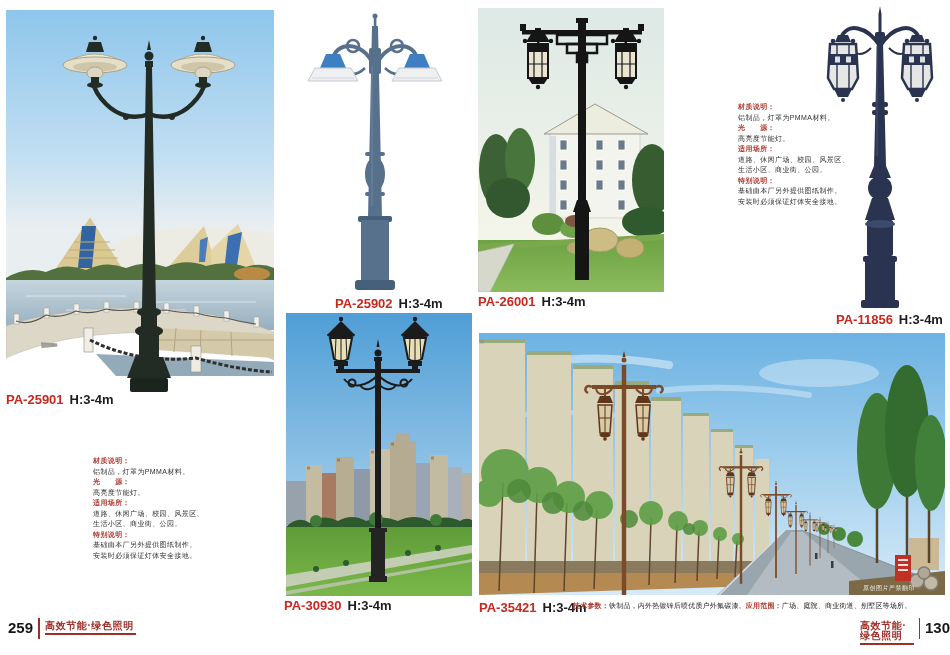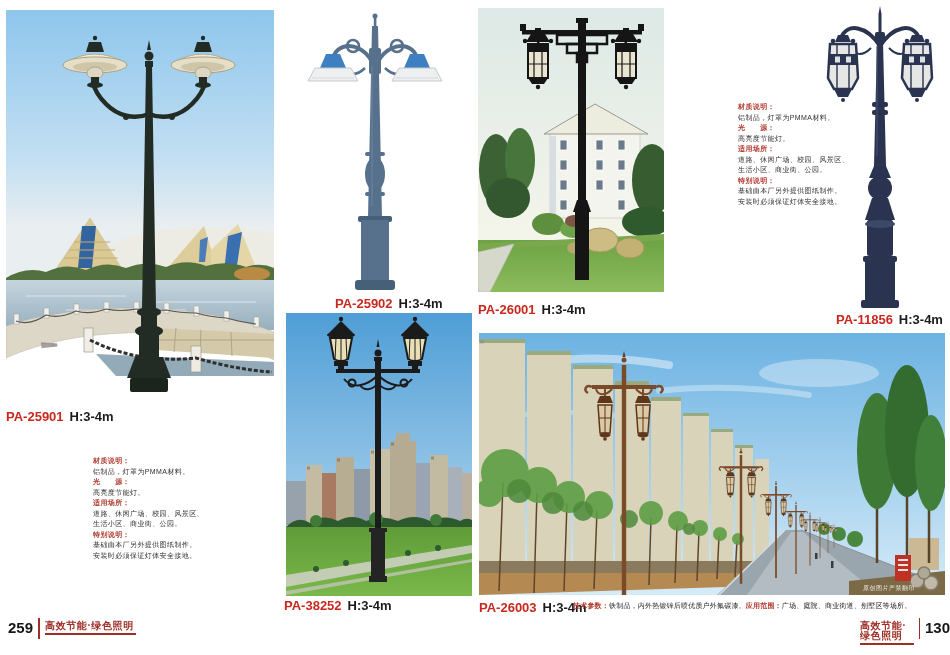--- a/index.html
+++ b/index.html
@@ -535,37 +535,37 @@
     <use href="#lamp26003" transform="translate(317,172) scale(0.30)"></use>
     <use href="#lamp26003" transform="translate(331,182) scale(0.22)"></use>
     <use href="#lamp26003" transform="translate(341,186) scale(0.17)"></use>
     <use href="#lamp26003" transform="translate(349,190) scale(0.13)"></use>
     <use href="#lamp26003" transform="translate(355,192) scale(0.10)"></use>
   </g>
 </svg>
 </div>
 <div class="watermark" style="left:863px;top:584px">原创图片严禁翻印</div>
 
-<div class="plabel" style="left:6px;top:409px">
+<div class="plabel" style="left:6px;top:392px">
   <span class="code">PA-25901</span><span class="ht">H:3-4m</span>
 </div>
 <div class="plabel" style="left:335px;top:296px">
   <span class="code">PA-25902</span><span class="ht">H:3-4m</span>
 </div>
-<div class="plabel" style="left:478px;top:302px">
+<div class="plabel" style="left:478px;top:294px">
   <span class="code">PA-26001</span><span class="ht">H:3-4m</span>
 </div>
 <div class="plabel" style="left:836px;top:312px">
   <span class="code">PA-11856</span><span class="ht">H:3-4m</span>
 </div>
 <div class="plabel" style="left:284px;top:598px">
-  <span class="code">PA-38252</span><span class="ht">H:3-4m</span>
+  <span class="code">PA-30930</span><span class="ht">H:3-4m</span>
 </div>
 <div class="plabel" style="left:479px;top:600px">
-  <span class="code">PA-26003</span><span class="ht">H:3-4m</span>
+  <span class="code">PA-35421</span><span class="ht">H:3-4m</span>
 </div>
 
 <div class="spec-block" style="left:93px;top:456px">
   <div class="sb-red">材质说明：</div>
   <div class="sb-txt">铝制品，灯罩为PMMA材料。</div>
   <div class="sb-red">光　　源：</div>
   <div class="sb-txt">高亮度节能灯。</div>
   <div class="sb-red">适用场所：</div>
   <div class="sb-txt">道路、休闲广场、校园、风景区、</div>
   <div class="sb-txt">生活小区、商业街、公园。</div>

